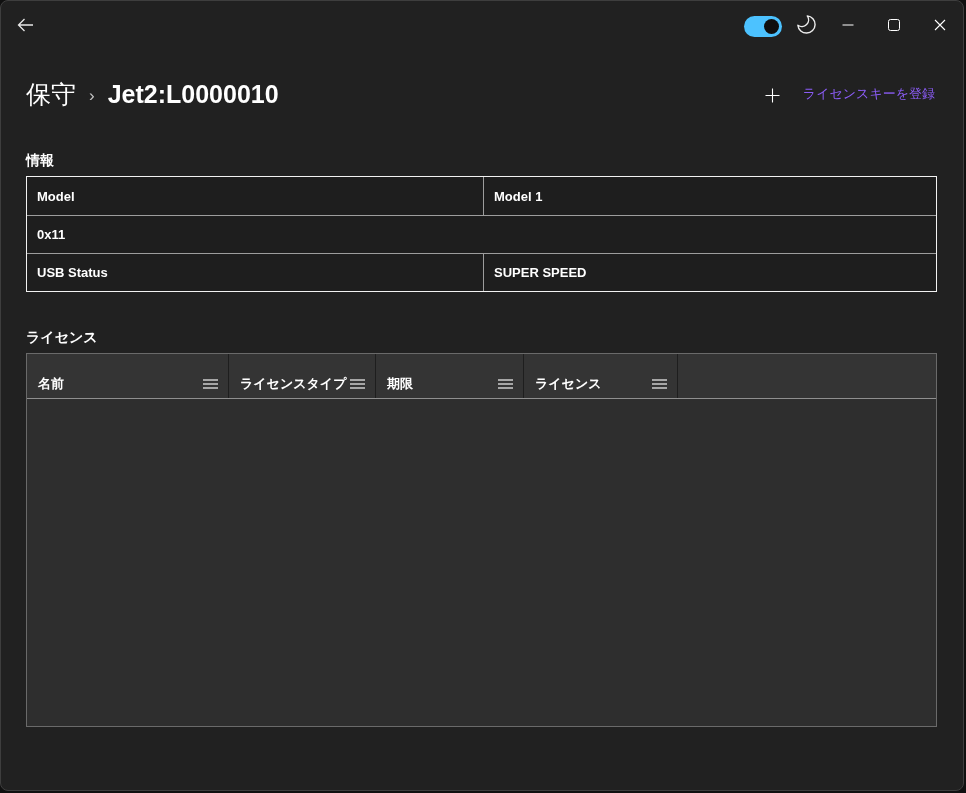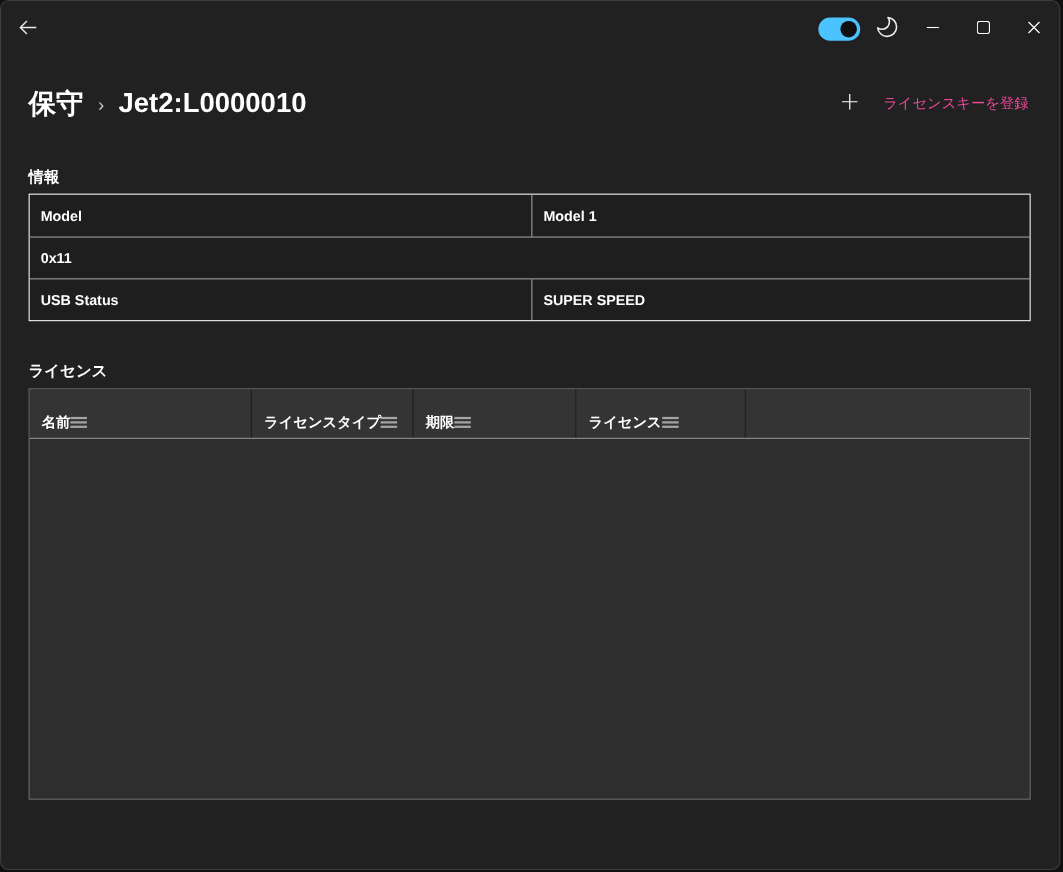--- a/index.html
+++ b/index.html
@@ -17,40 +17,40 @@
   .toggle{width:38px;height:21px;border-radius:11px;background:#4cc2ff;position:relative;
     margin-right:9px;cursor:pointer;flex:none;}
   .toggle .knob{position:absolute;right:3px;top:3px;width:15px;height:15px;border-radius:50%;background:#0f0f0f;}
   .moon-btn{width:30px;height:30px;background:transparent;border:none;display:flex;
     align-items:center;justify-content:center;cursor:pointer;padding:0;margin-right:4px;}
   .cap-btn{width:46px;height:50px;background:transparent;border:none;display:flex;
     align-items:center;justify-content:center;cursor:pointer;padding:0;}
   
   .content{padding:0 26px 0 25px;}
   .breadcrumb-row{display:flex;align-items:center;margin-top:25px;height:36px;}
-  .crumb-root{font-size:25px;font-weight:bold;cursor:pointer;}
+  .crumb-root{font-size:25px;font-weight:normal;cursor:pointer;}
   .crumb-sep{font-size:17px;color:#c6c6c6;margin:0 13px;padding-top:3px;}
   .crumb-current{font-size:25px;font-weight:bold;}
-  .register-btn{margin-left:auto;display:flex;align-items:flex-start;gap:23px;background:transparent;
-    border:none;color:#ec4899;font-size:13px;cursor:pointer;padding:4px 2px;font-family:inherit;}
+  .register-btn{margin-left:auto;display:flex;align-items:flex-end;gap:23px;background:transparent;
+    border:none;color:#8b5cf6;font-size:13px;cursor:pointer;padding:4px 2px;font-family:inherit;}
   .section-heading{font-size:14px;font-weight:bold;margin:0;line-height:20px;}
   .h-info{margin-top:38px;}
   .h-lic{margin-top:35px;}
   
   .info-table{margin-top:6px;border:1px solid #f2f2f2;background:#1e1e1e;font-weight:bold;}
   .info-row{display:grid;grid-template-columns:457px 1fr;height:38px;}
   .info-row + .info-row{border-top:1px solid #9d9d9d;}
   .info-cell{display:flex;align-items:center;padding-left:10px;font-size:13px;}
   .info-cell.lbl{border-right:1px solid #9d9d9d;}
   
   .license-table{margin-top:6px;height:374px;border:1px solid #6a6a6a;background:#2e2e2e;
     display:flex;flex-direction:column;}
   .lt-header{display:grid;grid-template-columns:202px 147px 148px 154px 1fr;height:45px;
     background:#343434;border-bottom:1px solid #8f8f8f;flex:none;}
-  .lt-hcell{display:flex;align-items:center;justify-content:flex-start;
+  .lt-hcell{display:flex;align-items:center;justify-content:space-between;
     padding:16px 10px 0 11px;font-size:13px;font-weight:bold;border-right:1px solid #1e1e1e;cursor:pointer;}
   .lt-hcell.empty{border-right:none;cursor:default;}
   .menu-icon{width:15px;display:flex;flex-direction:column;gap:2px;cursor:pointer;flex:none;}
   .menu-icon i{display:block;height:2px;background:#a6a6a6;}
   .lt-body{flex:1;}
 </style>
 </head>
 <body>
 
 <div class="window">

